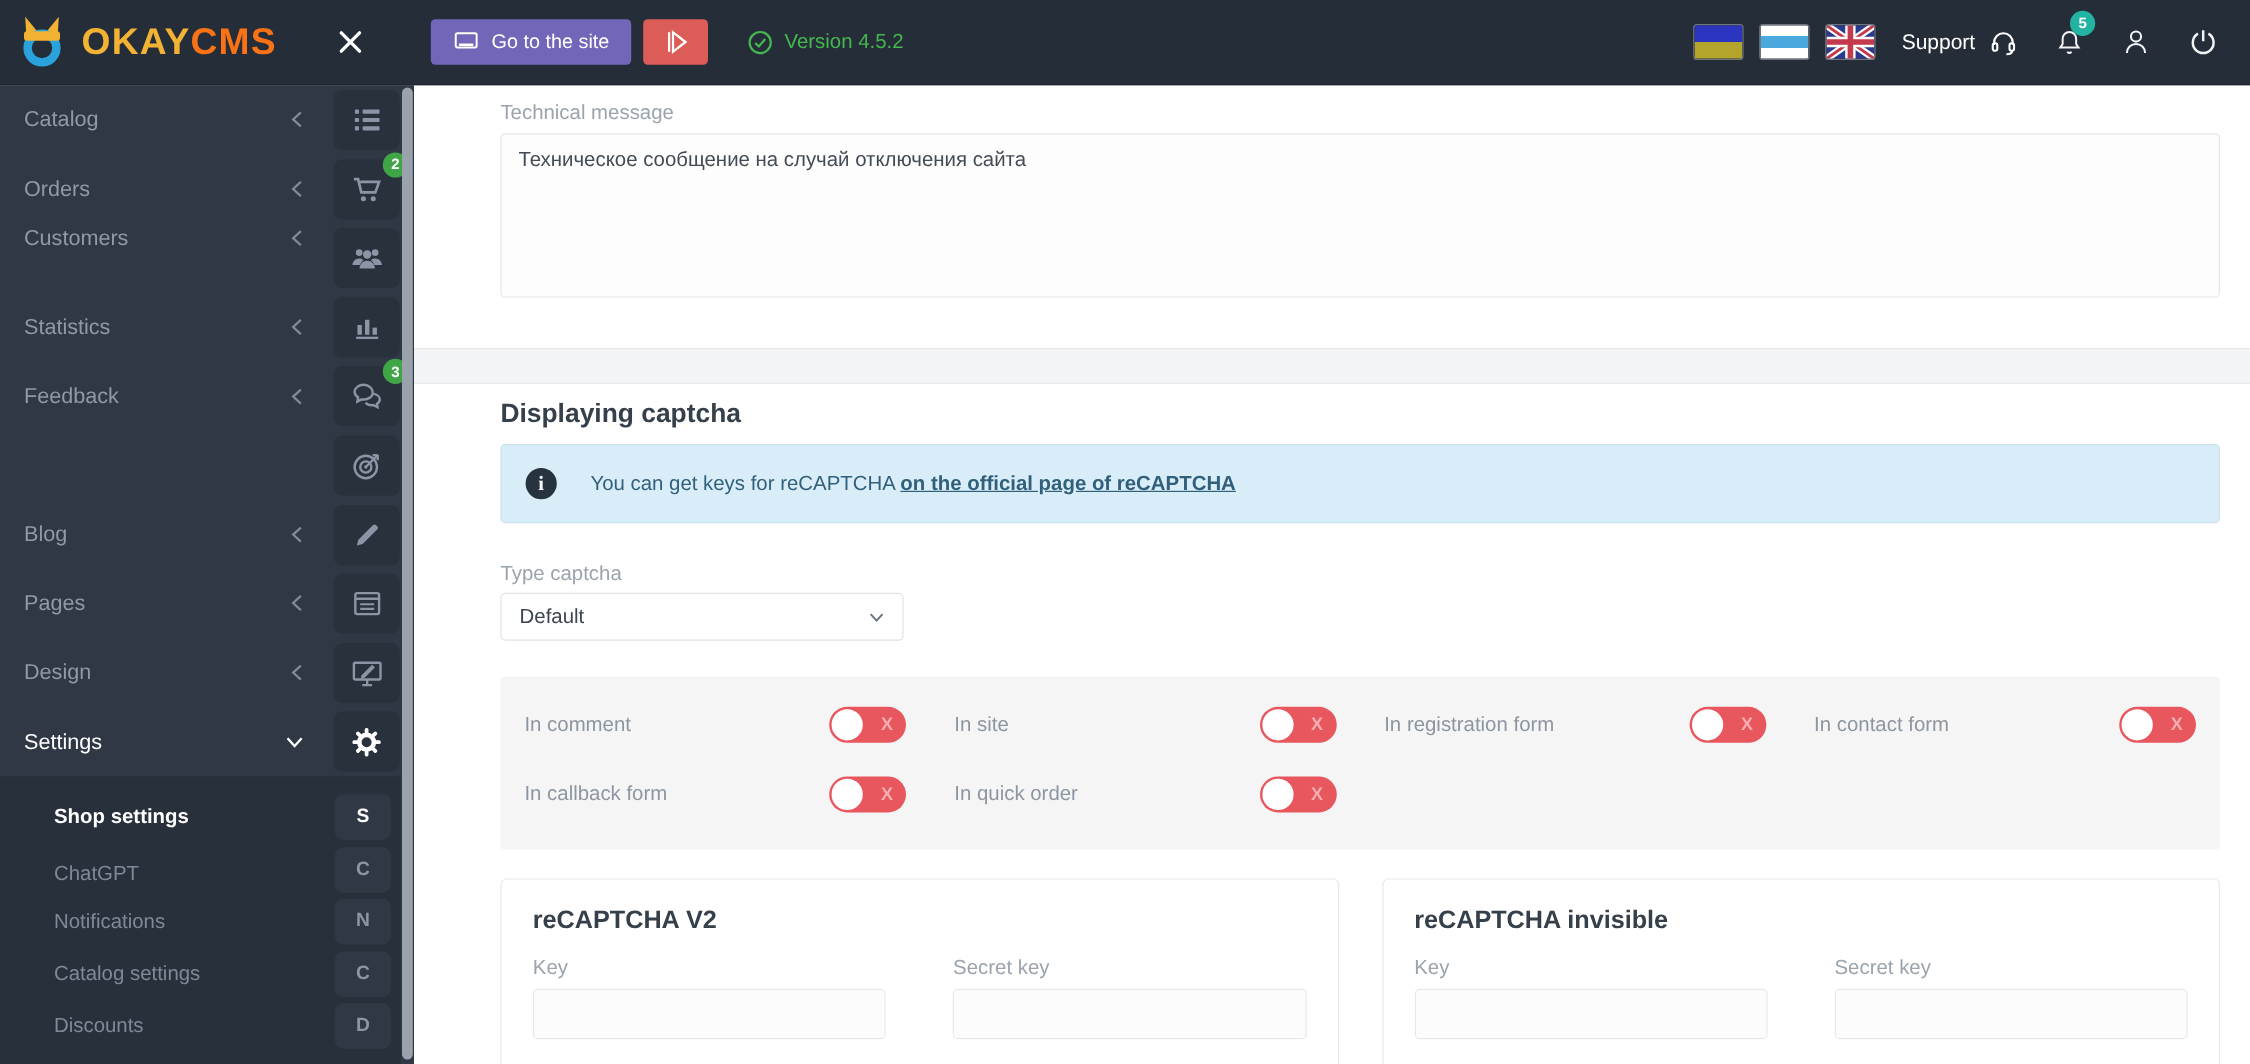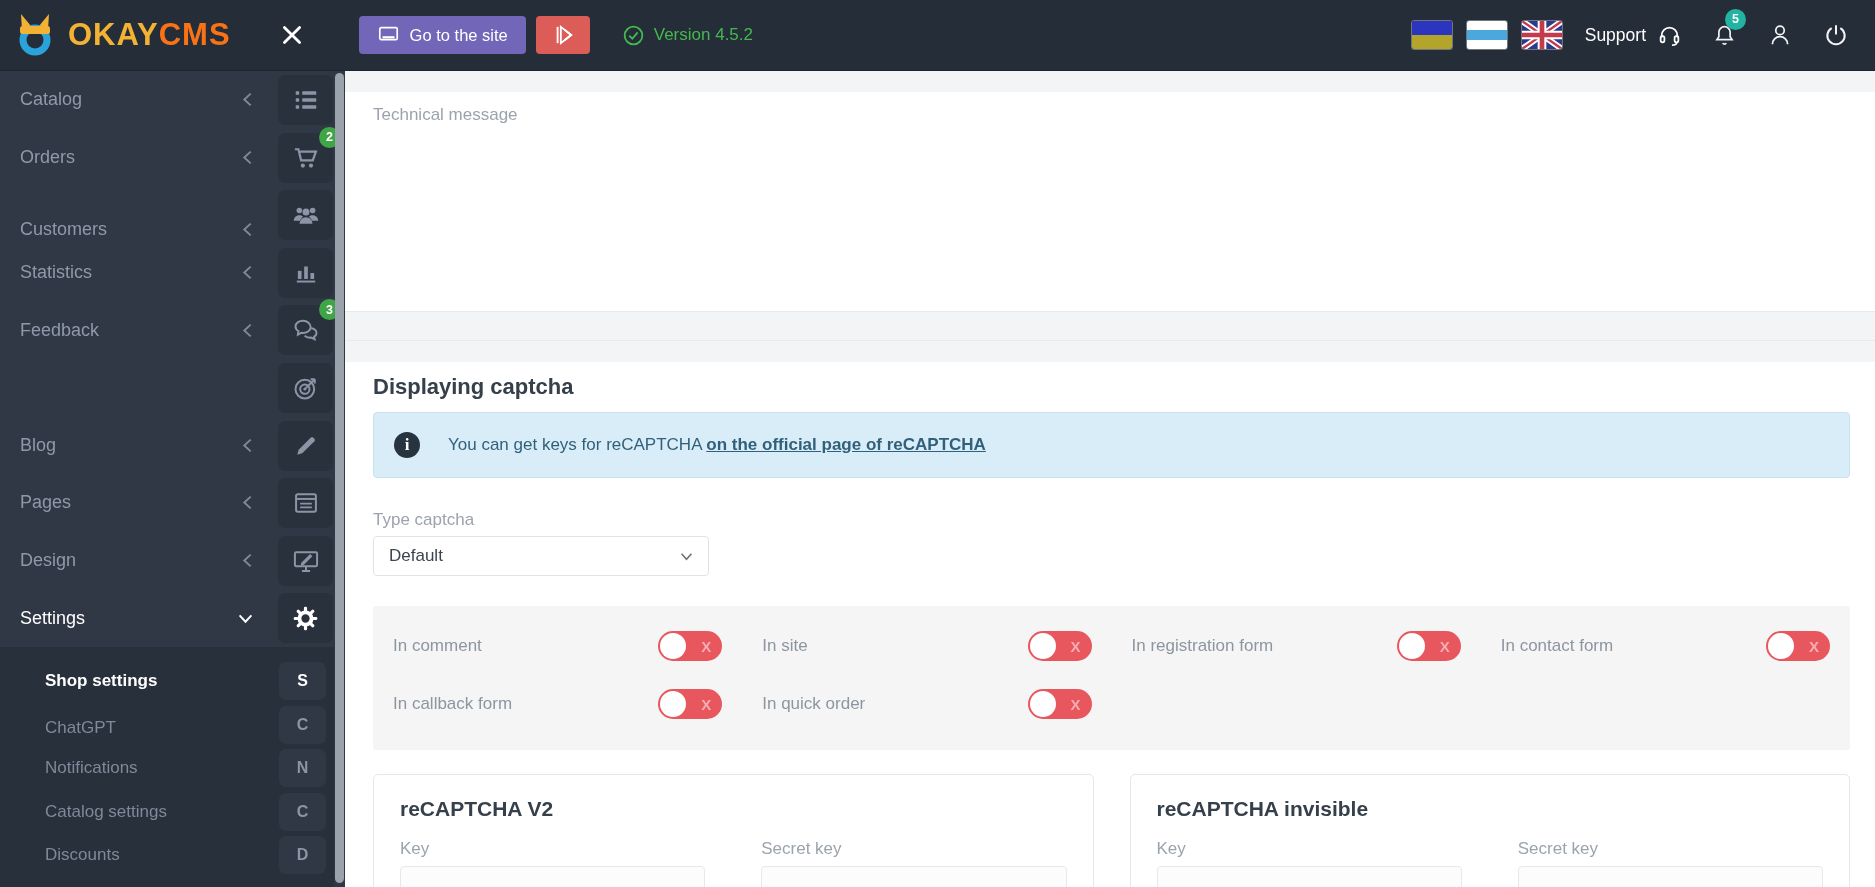--- a/index.html
+++ b/index.html
@@ -40,21 +40,21 @@
   .sub-item { position:absolute; left:0; width:277px; height:43.6px; display:flex; align-items:center; padding-left:45px; cursor:pointer; }
   .sub-label { color:#7e8999; font-size:17px; }
   .sub-item.active .sub-label { color:#fff; font-weight:700; }
   .ltile { position:absolute; left:279px; width:47px; height:38px; background:#2f3844; border-radius:7px; display:flex; align-items:center; justify-content:center; color:#8b95a6; font-size:16px; font-weight:700; cursor:pointer; }
   .ltile.active { color:#fff; }
   .side-scroll { position:absolute; left:334px; top:0; width:11px; height:816px; }
   .side-thumb { position:absolute; left:1px; top:2px; width:9px; height:810px; border-radius:5px; background:#9aa2ab; cursor:pointer; }
 
   
   .content { flex:1; display:flex; flex-direction:column; overflow:hidden; background:#f3f4f5; }
-  .pad { padding-left:28px; padding-right:25px;margin-top:21px; }
+  .pad { padding-left:72px; padding-right:25px; }
   .card1 { background:#fff; height:219px; flex:0 0 219px; }
   .field-label { color:#9ba3ad; font-size:17px; }
   .card1 .field-label { padding-top:13px; }
   .ta { margin-top:7px; width:100%; height:137px; border:1px solid #e3e6e9; border-radius:4px; background:#fdfdfd; resize:none; padding:11px 14px; font-size:17px; color:#434c56; font-family:inherit; outline:none; }
   .gap { height:30px; background:#f3f4f5; border-top:1px solid #e7e9eb; border-bottom:1px solid #e7e9eb; flex:0 0 30px; }
   .card2 { background:#fff; flex:1; overflow:hidden; }
   .h1 { margin-top:12px; font-size:22px; font-weight:700; color:#36404a; }
   .alert { margin-top:12px; height:66px; background:#d9edf8; border:1px solid #c8e2f0; border-radius:4px; display:flex; align-items:center; padding:0 20px; }
   .info-ic { width:26px; height:26px; border-radius:50%; background:#273440; color:#fff; display:flex; align-items:center; justify-content:center; font-family:"Liberation Serif",serif; font-weight:700; font-size:17px; flex:0 0 26px; }
   .alert-text { margin-left:28px; color:#31607b; font-size:17px; }
@@ -202,21 +202,21 @@
           </span>
       </div>
       <div class="menu-item" style="top:57.6px">
         <span class="mi-label">Orders</span>
         <span class="chev">
             <svg width="11" height="15" viewBox="0 0 10 14" fill="none" stroke="currentColor" stroke-width="1.8">
               <path d="M8 1.5 L2 7 L8 12.5"></path>
             </svg>
           </span>
       </div>
-      <div class="menu-item" style="top:130px">
+      <div class="menu-item" style="top:99px">
         <span class="mi-label">Customers</span>
         <span class="chev">
             <svg width="11" height="15" viewBox="0 0 10 14" fill="none" stroke="currentColor" stroke-width="1.8">
               <path d="M8 1.5 L2 7 L8 12.5"></path>
             </svg>
           </span>
       </div>
       <div class="menu-item" style="top:172.8px">
         <span class="mi-label">Statistics</span>
         <span class="chev">
@@ -406,20 +406,21 @@
 
       <div class="side-scroll">
         <div class="side-thumb"></div>
       </div>
     </div>
 
     <div class="content">
 
       <div class="card1 pad">
         <div class="field-label">Technical message</div>
+        <textarea class="ta" spellcheck="false" style="">Техническое сообщение на случай отключения сайта</textarea>
       </div>
 
       <div class="gap"></div>
 
       <div class="card2 pad">
         <div class="h1">Displaying captcha</div>
 
         <div class="alert">
           <span class="info-ic">i</span>
           <span class="alert-text">

